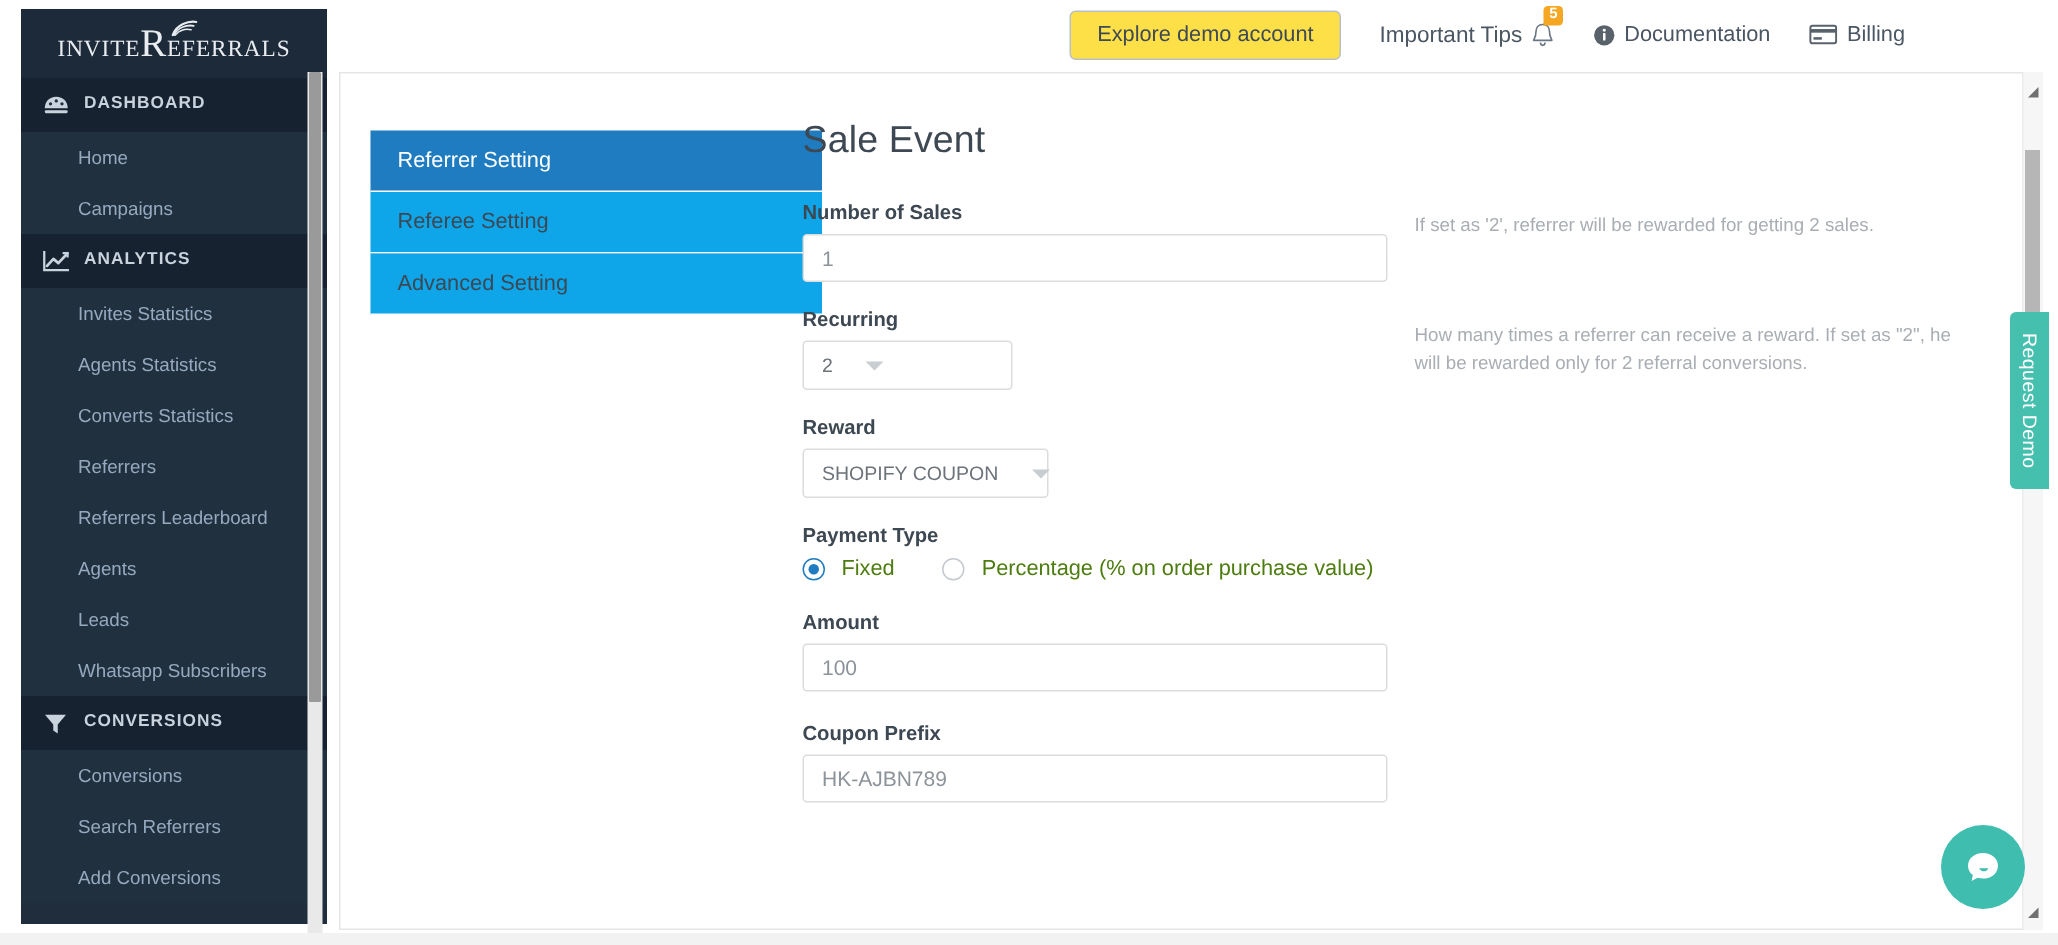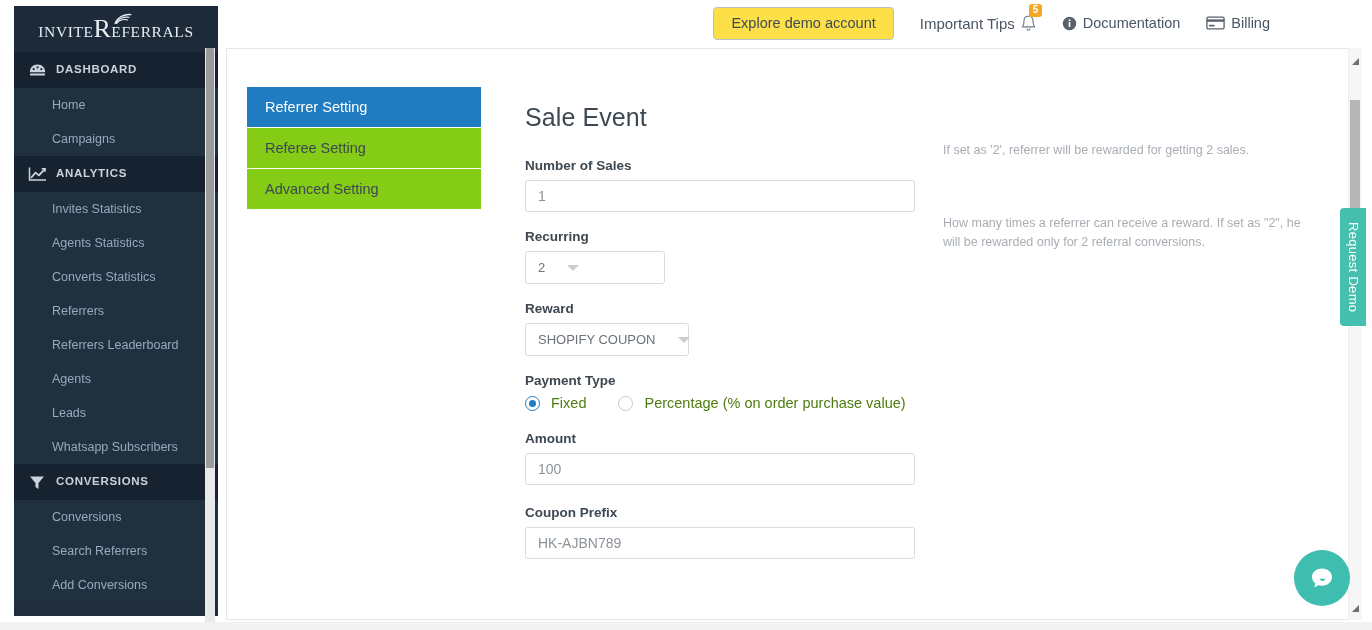--- a/index.html
+++ b/index.html
@@ -125,38 +125,37 @@
     position: absolute; left: 226px; top: 48px;
     width: 1133px; height: 572px;
     background: #ffffff;
     border: 1px solid #e6e6e6;
     border-right: none;
     overflow: hidden;
   }
 
   #tabs {
     position: absolute; left: 20px; top: 38px;
-    width: 234px;
+    width: 301px;
   }
   .tab {
     height: 41px;
     display: flex; align-items: center;
     padding-left: 18px;
     font-size: 14.5px;
     color: #3d4852;
-    background: #84cc16;
+    background: #0ea5e9;
     border-bottom: 1px solid #ffffff;
     cursor: pointer;
   }
   .tab.active { background: #1f7cc0; color: #ffffff; }
 
   #form {
-    position: absolute; left: 298px; top: 30px;
+    position: absolute; left: 308px; top: 30px;
     width: 420px;
-    margin-top: 24px;
   }
   .page-title {
     font-size: 25px;
     color: #3d4852;
     font-weight: normal;
     margin-bottom: 26px;
     letter-spacing: .1px;
   }
   .field { margin-bottom: 17px; }
   .field-label {

